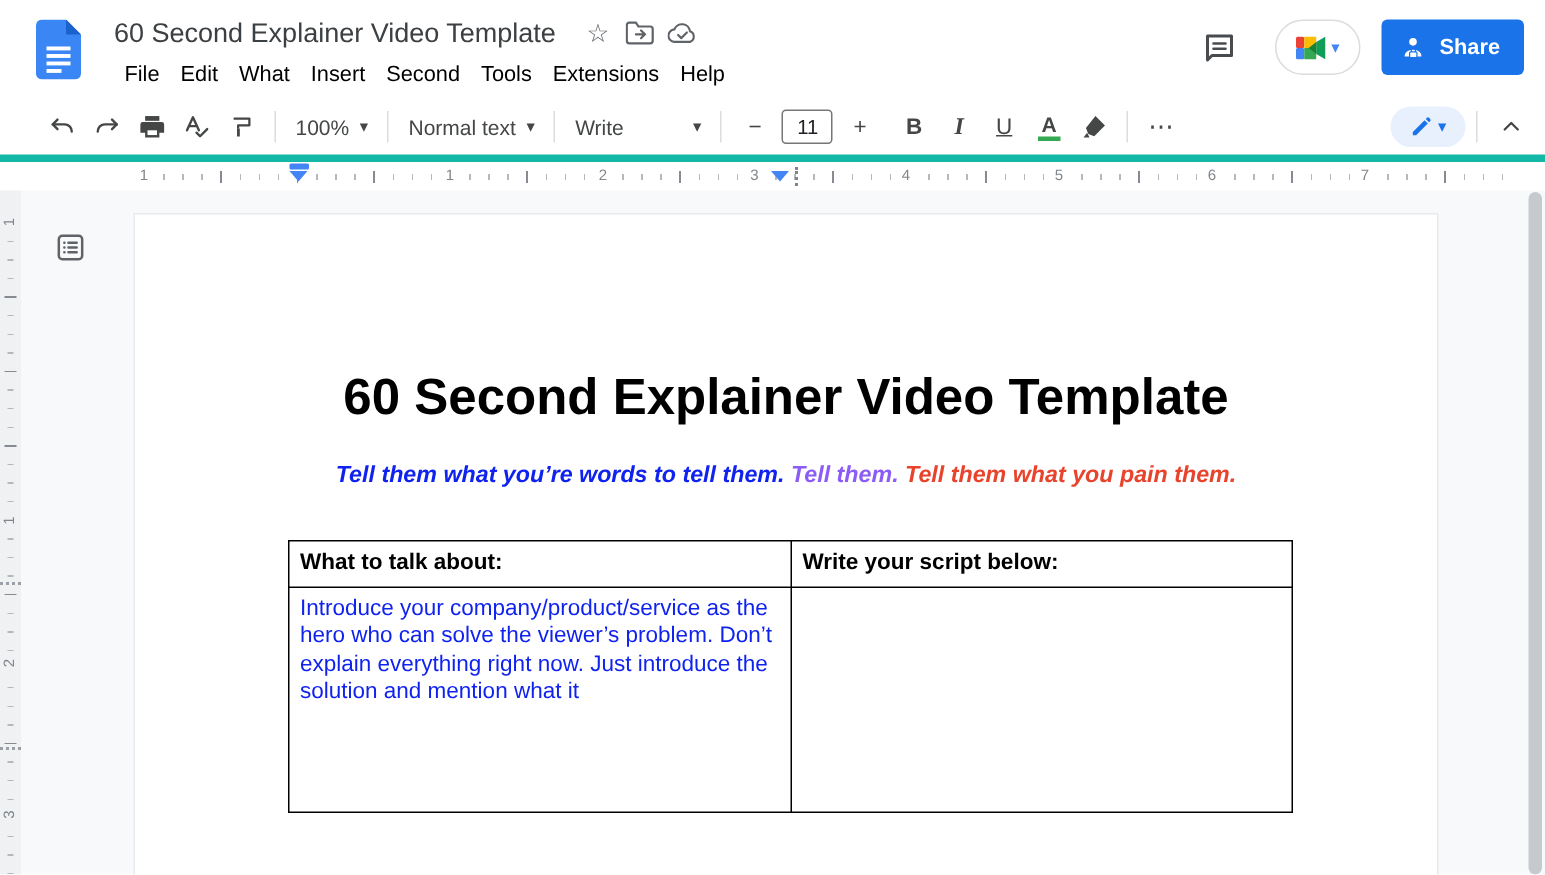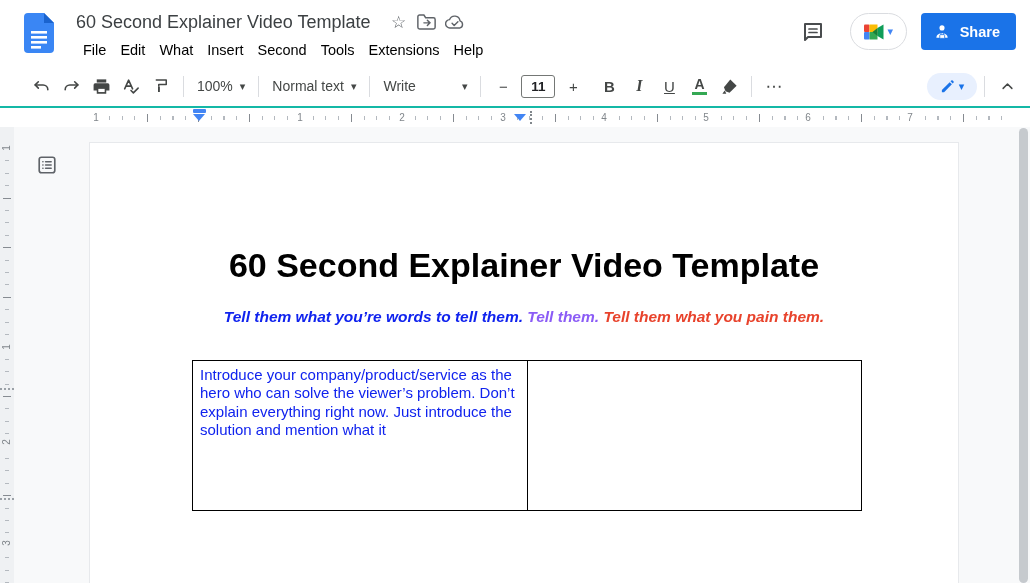--- a/index.html
+++ b/index.html
@@ -21,31 +21,31 @@
   .topbar-right { position:absolute; right:14px; top:13px; display:flex; align-items:center; }
   .comment-btn { width:30px; height:30px; margin-right:22px; display:flex; align-items:center; justify-content:center; cursor:pointer; }
   .meet-btn { width:57px; height:37px; border:1px solid #dadce0; border-radius:19px; background:#fff;
     display:flex; align-items:center; justify-content:center; gap:3px; margin-right:14px; cursor:pointer; }
   .share-btn { height:37px; background:#1a73e8; color:#fff; border:none; border-radius:4px;
     display:flex; align-items:center; gap:9px; padding:0 16px 0 12px; font-size:14.5px; font-weight:bold;
     font-family:"Liberation Sans",sans-serif; cursor:pointer; }
 
   
   .toolbar { position:absolute; left:0; top:66px; width:100%; height:42px; background:#fff;
-    border-bottom:2px solid #14b8a6; display:flex; align-items:center; padding:0 8px 0 26px; }
+    border-bottom:5px solid #14b8a6; display:flex; align-items:center; padding:0 8px 0 26px; }
   .tool { min-width:26px; height:28px; display:flex; align-items:center; justify-content:center;
     color:#444746; cursor:pointer; border-radius:4px; margin:0 2px; }
   .tool svg { display:block; }
   .sep { width:1px; height:21px; background:#dadce0; margin:0 7px; }
   .dd { display:flex; align-items:center; gap:7px; padding:0 6px; height:28px; color:#444746;
     font-size:14px; cursor:pointer; border-radius:4px; white-space:nowrap; }
   .caret { font-size:11px; color:#444746; }
   .glyph { font-size:15px; color:#444746; }
   .fs-box { width:34px; height:23px; border:1px solid #747775; border-radius:3px; display:flex;
-    align-items:center; justify-content:center; font-size:13.5px; color:#202124; margin:0 3px; cursor:text;font-weight:bold; }
+    align-items:center; justify-content:center; font-size:13.5px; color:#202124; margin:0 3px; cursor:text; }
   .g-bold { font-weight:bold; font-size:15px; }
   .g-italic { font-family:"Liberation Serif",serif; font-style:italic; font-weight:bold; font-size:16px; }
   .g-under { text-decoration:underline; font-size:15px; }
   .g-color { font-size:14px; font-weight:bold; border-bottom:3.5px solid #34a853; line-height:1; padding:0 2px 1px; }
   .more-dots { font-size:17px; letter-spacing:1px; }
   .spacer { flex:1; }
   .mode-pill { width:50px; height:27px; background:#e8f0fe; border-radius:14px; display:flex;
     align-items:center; justify-content:center; gap:4px; cursor:pointer; }
   .mode-pill .caret { color:#1a73e8; }
 
@@ -292,20 +292,24 @@
         <rect x="3.5" y="3.5" width="17" height="17" rx="2.5"></rect>
         <path d="M7.5 8.5 h.1 M10.5 8.5 h6 M7.5 12 h.1 M10.5 12 h6 M7.5 15.5 h.1 M10.5 15.5 h6" stroke-linecap="round"></path>
       </svg>
     </span>
 
     <div class="page">
       <h1 class="doc-h1">60 Second Explainer Video Template</h1>
       <p class="doc-sub" id="doc-subtitle"><span style="color: rgb(16, 35, 238);">Tell them what you’re words to tell them. </span><span style="color: #8b5cf6;">Tell them. </span><span style="color: rgb(232, 67, 44);">Tell them what you pain them.</span></p>
       <table class="doc-table">
         <tbody id="table-body">
+            <tr class="hdr">
+              <td class="col-about">What to talk about:</td>
+              <td>Write your script below:</td>
+            </tr>
             <tr class="row-tall2">
               <td class="col-about cell-about"><span>Introduce your company/product/service as the hero who can solve the viewer’s problem. Don’t explain everything right now. Just introduce the solution and mention what it</span></td>
               <td></td>
             </tr>
           </tbody>
       </table>
     </div>
 
     <div class="scrollbar">
       <div class="scroll-thumb"></div>

